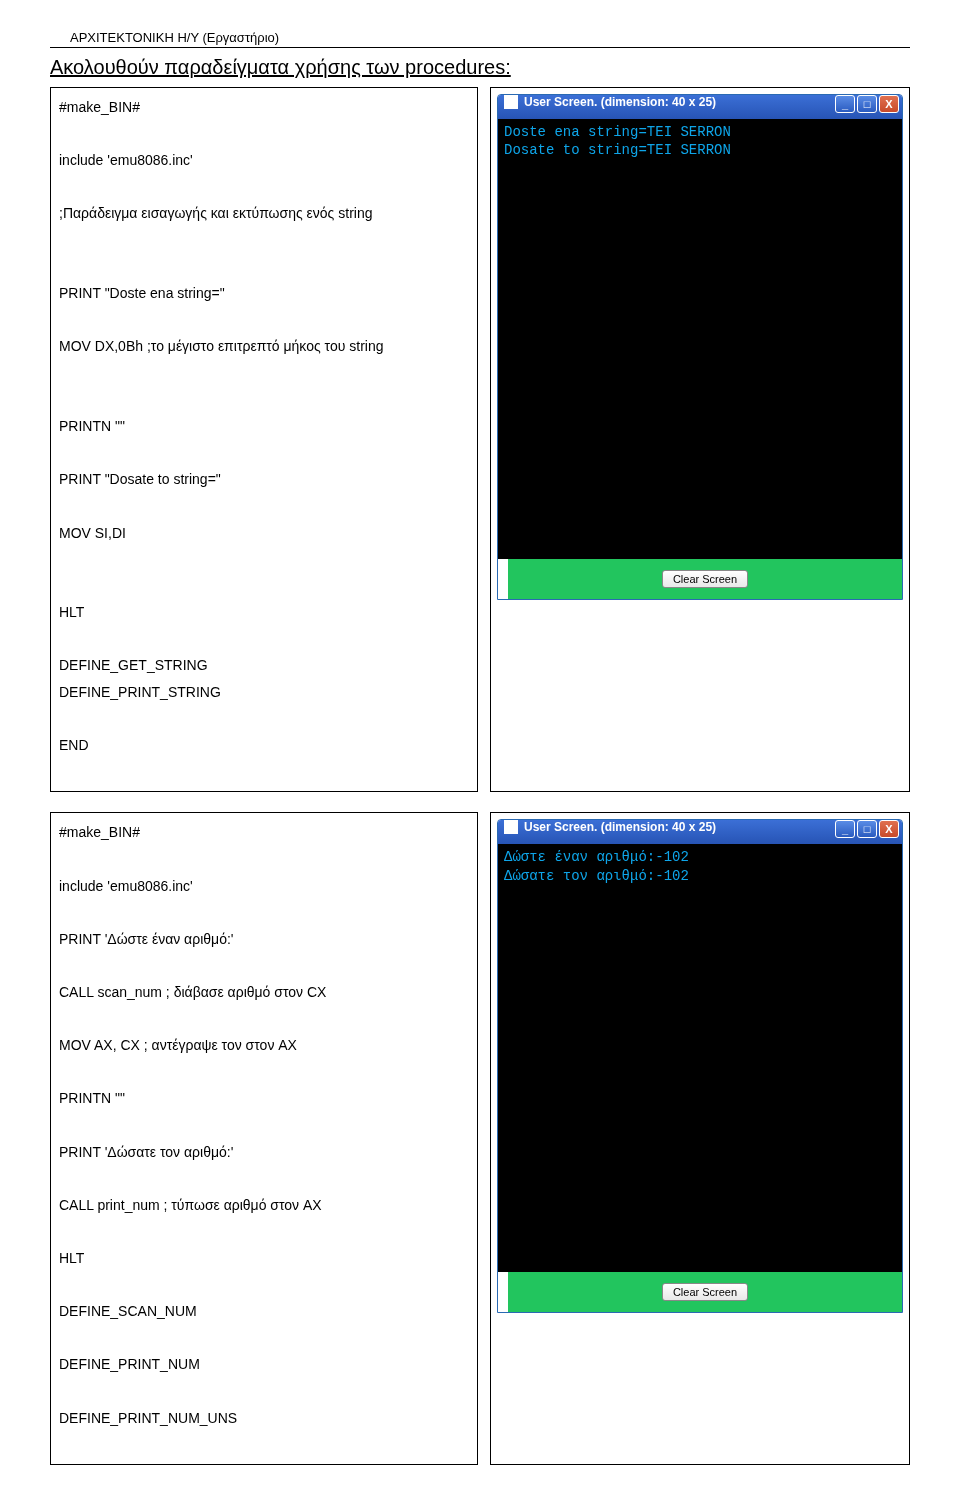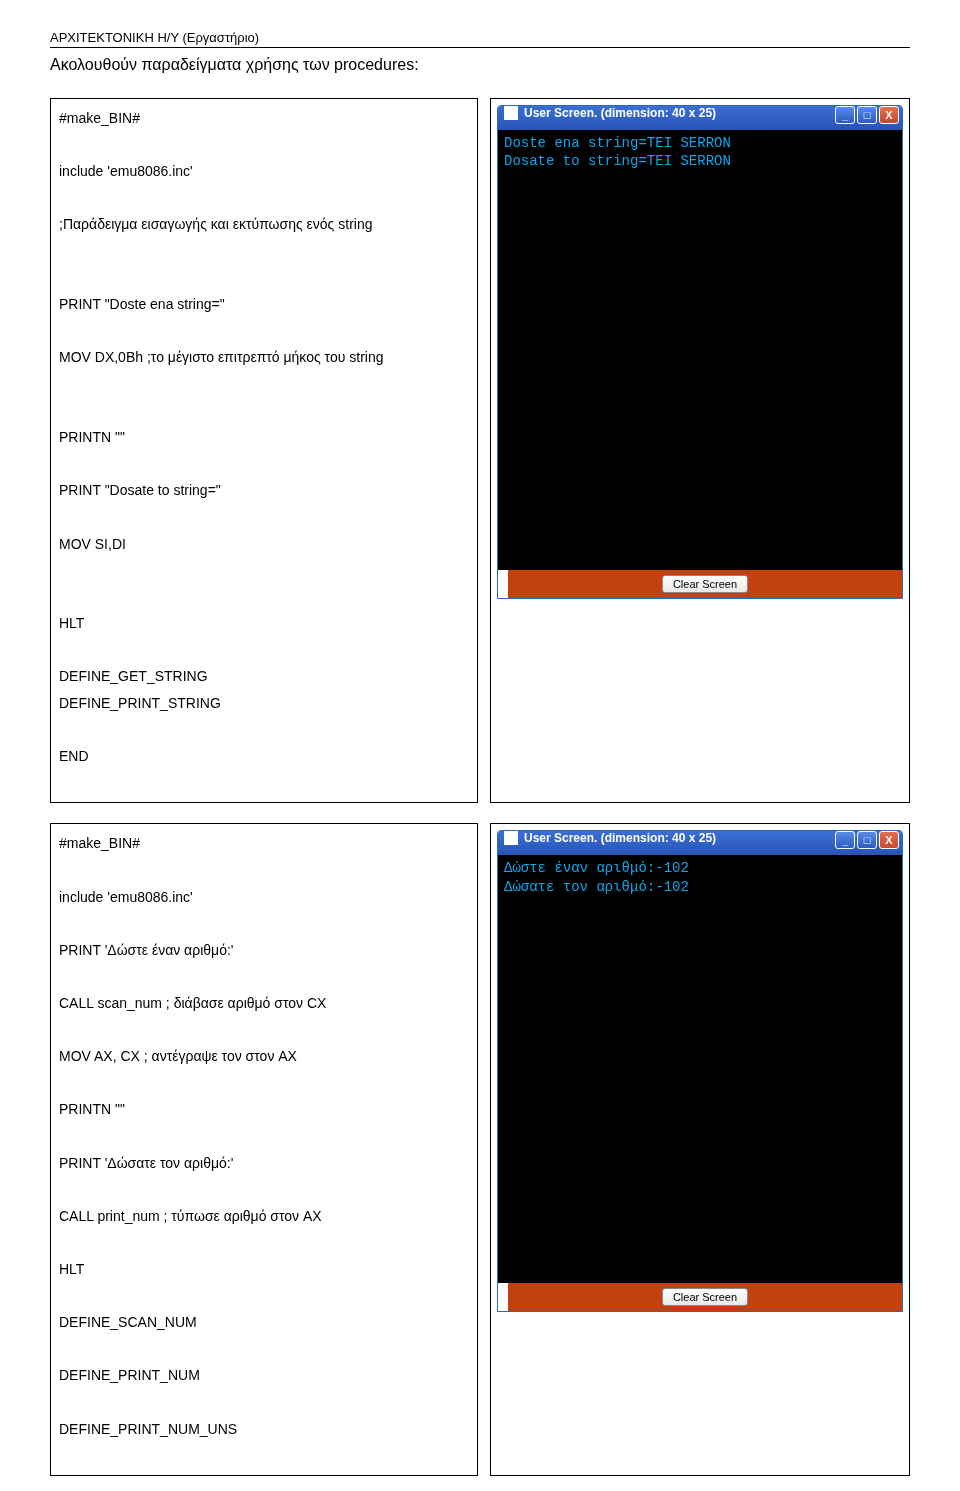--- a/index.html
+++ b/index.html
@@ -4,23 +4,23 @@
 <style>
   * { margin: 0; padding: 0; box-sizing: border-box; }
   body {
     font-family: Verdana, Arial, sans-serif;
     font-size: 14px;
     background: #fff;
     color: #000;
     width: 960px;
   }
   .page { padding: 30px 50px 10px 50px; }
-  .header-line { font-size: 13px; }
+  .header-line { font-size: 13px; margin-left: 20px; }
   .hr { border: none; border-top: 1.5px solid #000; margin: 2px 0 8px 0; }
-  .intro { font-size: 16px; margin-bottom: 24px; }
+  .intro { font-size: 20px; margin-bottom: 8px; text-decoration: underline; }
 
   .example-block {
     display: flex;
     gap: 12px;
     margin-bottom: 20px;
   }
   .code-col {
     flex: 1;
     border: 1px solid #000;
     padding: 6px 8px;
@@ -69,25 +69,25 @@
     font-family: "Courier New", monospace;
     font-size: 14px;
     height: 440px;
     padding: 4px 6px;
     line-height: 1.3;
     white-space: pre;
     overflow: hidden;
   }
   .terminal-b { height: 428px; }
   .bottom-bar {
-    background: #c2410c;
+    background: #22c55e;
     display: flex;
     justify-content: center;
     align-items: center;
-    height: 28px;
+    height: 40px;
     margin-left: 10px;
   }
   .clear-btn {
     font-family: Tahoma, Arial, sans-serif;
     font-size: 11px;
     padding: 2px 10px;
     background: linear-gradient(#fff, #e8e8e8);
     border: 1px solid #888;
     border-radius: 3px;
     cursor: pointer;

